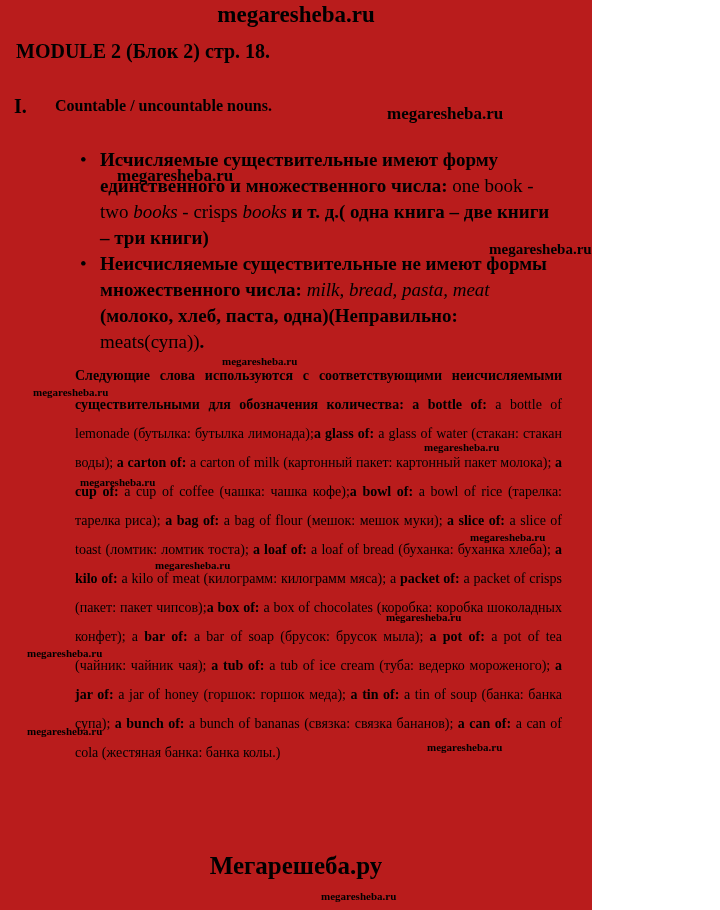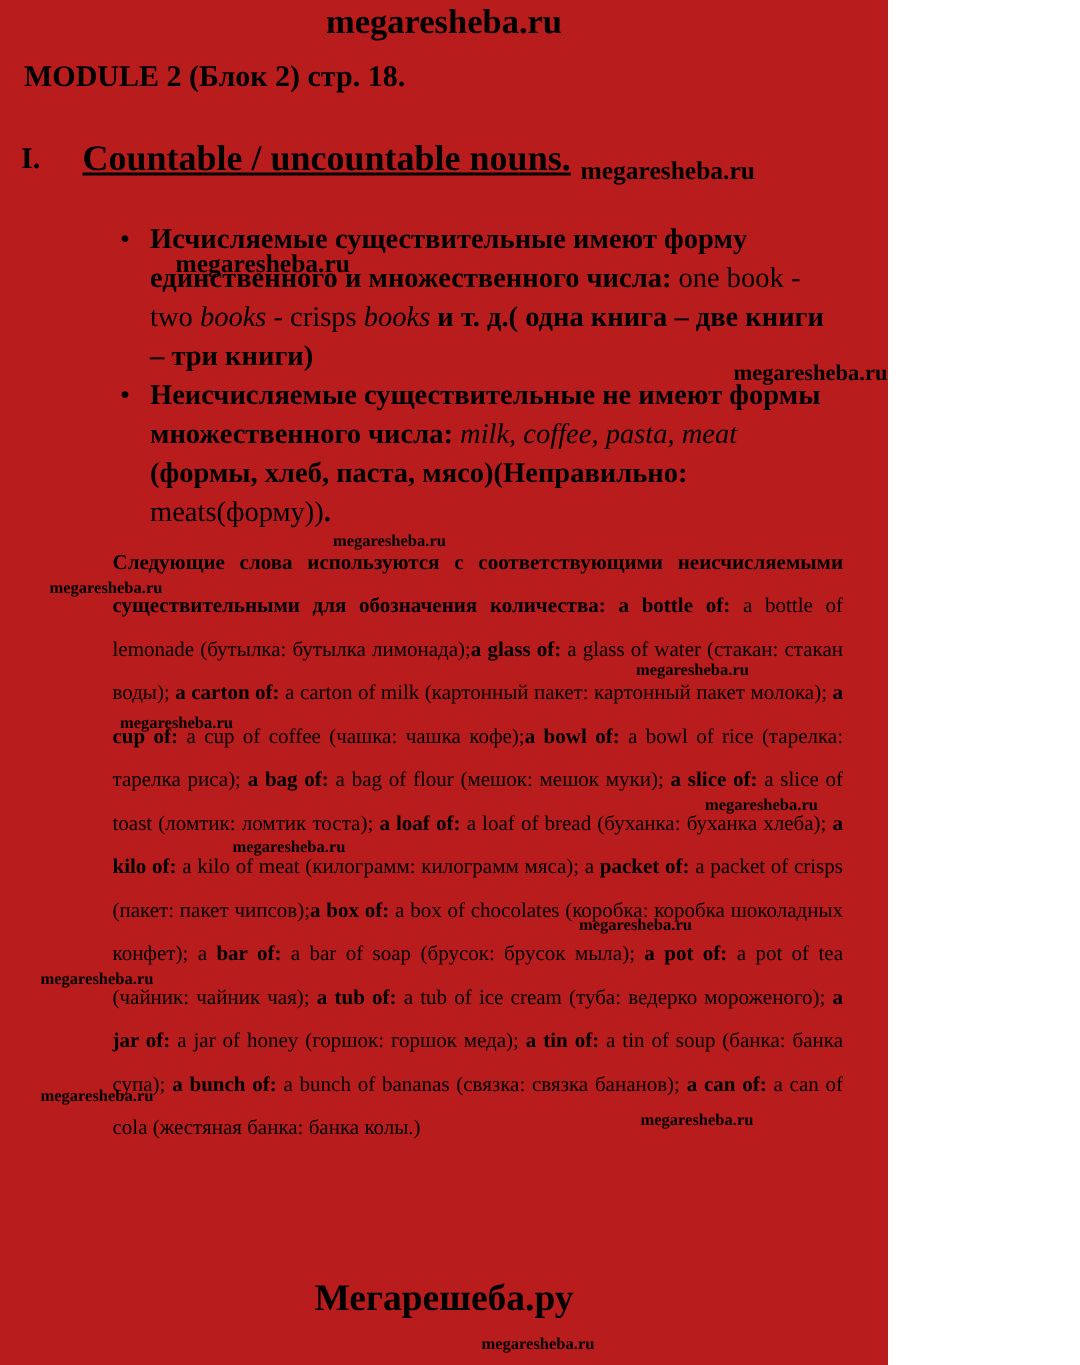--- a/index.html
+++ b/index.html
@@ -9,21 +9,21 @@
     background: #ffffff; color: #000000;
     font-family: "Liberation Serif", serif;
   }
   .page { position: relative; width: 592px; height: 910px; overflow: hidden; background: #b91c1c; }
 
   .header-wm { padding-top: 2px; text-align: center; font-size: 23px; font-weight: bold; }
   .module-title { margin: 12px 0 0 16px; font-size: 20px; font-weight: bold; }
 
   .section-heading { display: flex; margin: 30px 0 0 14px; }
   .section-numeral { flex: none; width: 41px; font-weight: bold; font-size: 20px; line-height: 26px; }
-  .section-title, .section-subtitle { font-weight: bold; font-size: 24px; line-height: 26px; text-decoration: underline; }
+  .section-title, .section-subtitle { font-weight: bold; font-size: 16px; line-height: 26px; }
 
   .bullets { list-style: none; margin: 28px 0 0 0; padding: 0 30px 0 80px; }
   .bullet { display: flex; font-size: 19px; line-height: 26px; }
   .bullet .marker { flex: none; width: 20px; }
   .bullet-text { flex: 1; }
 
   .body-par { margin: 6px 30px 0 75px; font-size: 14px; line-height: 29px; text-align: justify; }
 
   .seg-n  { font-style: normal; font-weight: bold; }
   .seg-i  { }
@@ -53,21 +53,21 @@
     </div>
   </div>
 
   <ul class="bullets">
     <li class="bullet">
       <span class="marker">•</span>
       <span class="bullet-text"><span class="seg-n">Исчисляемые существительные имеют форму единственного и множественного числа: </span><span class="seg-i">one book -  two </span><span class="seg-bi">books</span><span class="seg-i"> -  crisps </span><span class="seg-bi">books</span><span class="seg-n"> и т. д.( одна книга – две книги – три книги)</span></span>
     </li>
     <li class="bullet">
       <span class="marker">•</span>
-      <span class="bullet-text"><span class="seg-n">Неисчисляемые существительные не имеют формы множественного числа: </span><span class="seg-bi">milk, coffee, pasta, meat</span><span class="seg-n"> (формы, хлеб, паста, мясо)(Неправильно: </span><span class="seg-i">meats(форму))</span><span class="seg-n">.</span></span>
+      <span class="bullet-text"><span class="seg-n">Неисчисляемые существительные не имеют формы множественного числа: </span><span class="seg-bi">milk, bread, pasta, meat</span><span class="seg-n"> (молоко, хлеб, паста, одна)(Неправильно: </span><span class="seg-i">meats(супа))</span><span class="seg-n">.</span></span>
     </li>
   </ul>
 
   <p class="body-par"><span class="seg-n">Следующие слова используются с соответствующими неисчисляемыми существительными для обозначения количества: a bottle of: </span><span class="seg-i">a bottle of lemonade (бутылка: бутылка лимонада);</span><span class="seg-n">a glass of: </span><span class="seg-i">a glass of water (стакан: стакан воды);</span><span class="seg-n"> a carton of: </span><span class="seg-i">a carton of milk (картонный пакет: картонный пакет молока); </span><span class="seg-n">a cup of: </span><span class="seg-i">a cup of coffee (чашка: чашка кофе);</span><span class="seg-n">a bowl of: </span><span class="seg-i">a bowl of rice (тарелка: тарелка риса); </span><span class="seg-n">a bag of: </span><span class="seg-i">a bag of flour (мешок: мешок муки); </span><span class="seg-n">a slice of: </span><span class="seg-i">a slice of toast (ломтик: ломтик тоста); </span><span class="seg-n">a loaf of: </span><span class="seg-i">a loaf of bread (буханка: буханка хлеба); </span><span class="seg-n">a kilo of: </span><span class="seg-i">a kilo of meat (килограмм: килограмм мяса); а </span><span class="seg-n">packet of: </span><span class="seg-i">a packet of crisps (пакет: пакет чипсов);</span><span class="seg-n">a box of: </span><span class="seg-i">a box of chocolates (коробка: коробка шоколадных конфет); а </span><span class="seg-n">bar of: </span><span class="seg-i">a bar of soap (брусок: брусок мыла); </span><span class="seg-n">a pot of: </span><span class="seg-i">a pot of tea (чайник: чайник чая); </span><span class="seg-n">a tub of: </span><span class="seg-i">a tub of ice cream (туба: ведерко мороженого); </span><span class="seg-n">a jar of: </span><span class="seg-i">a jar of honey (горшок: горшок меда); </span><span class="seg-n">a tin of: </span><span class="seg-i">a tin of soup (банка: банка супа); </span><span class="seg-n">a bunch of: </span><span class="seg-i">a bunch of bananas (связка: связка бананов); </span><span class="seg-n">a can of: </span><span class="seg-i">a can of cola (жестяная банка: банка колы.)</span></p>
 
   <div class="footer-title">Мегарешеба.ру</div>
 
   <div class="watermark-layer">
       <span class="wm wm-lg" style="left: 387px; top: 104px;">megaresheba.ru</span>
       <span class="wm wm-lg" style="left: 117px; top: 166px;">megaresheba.ru</span>

